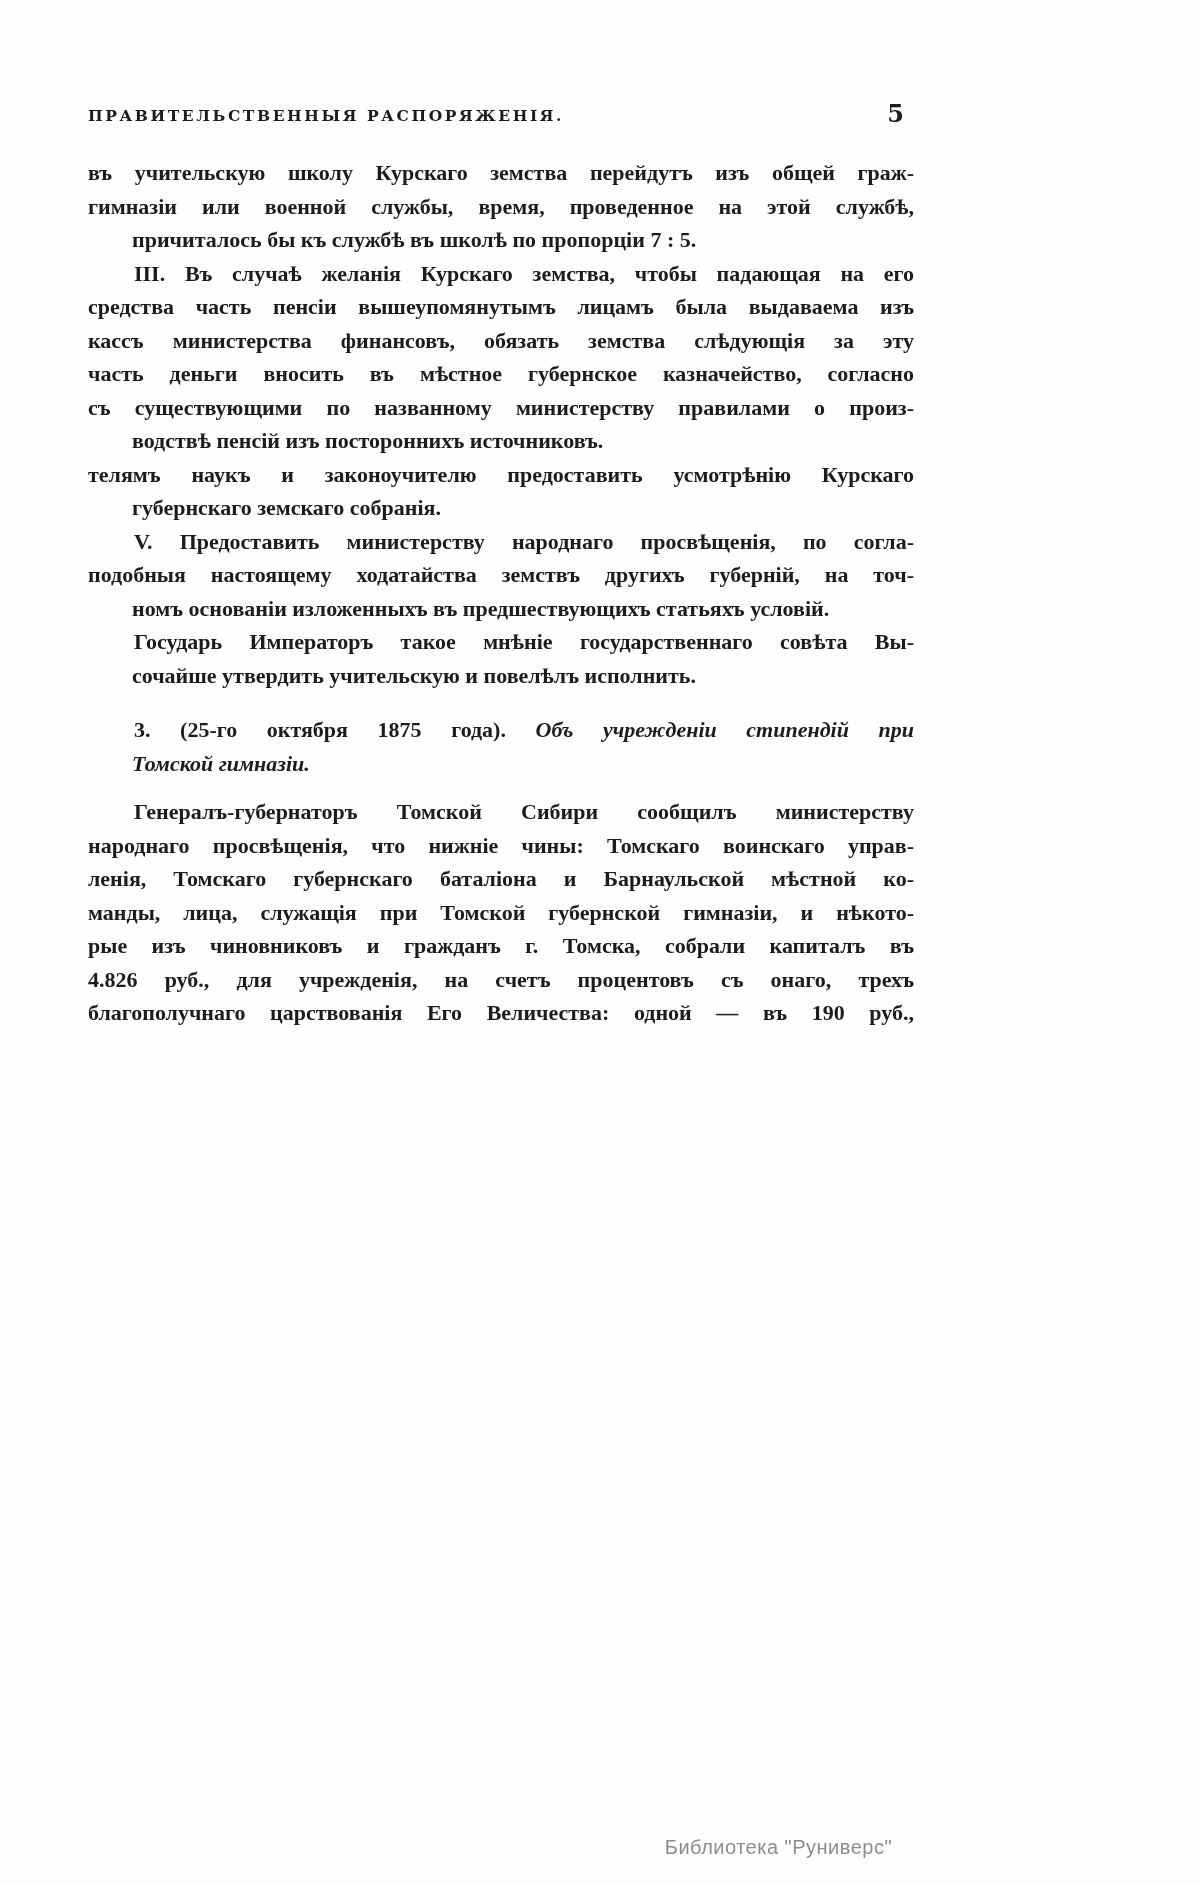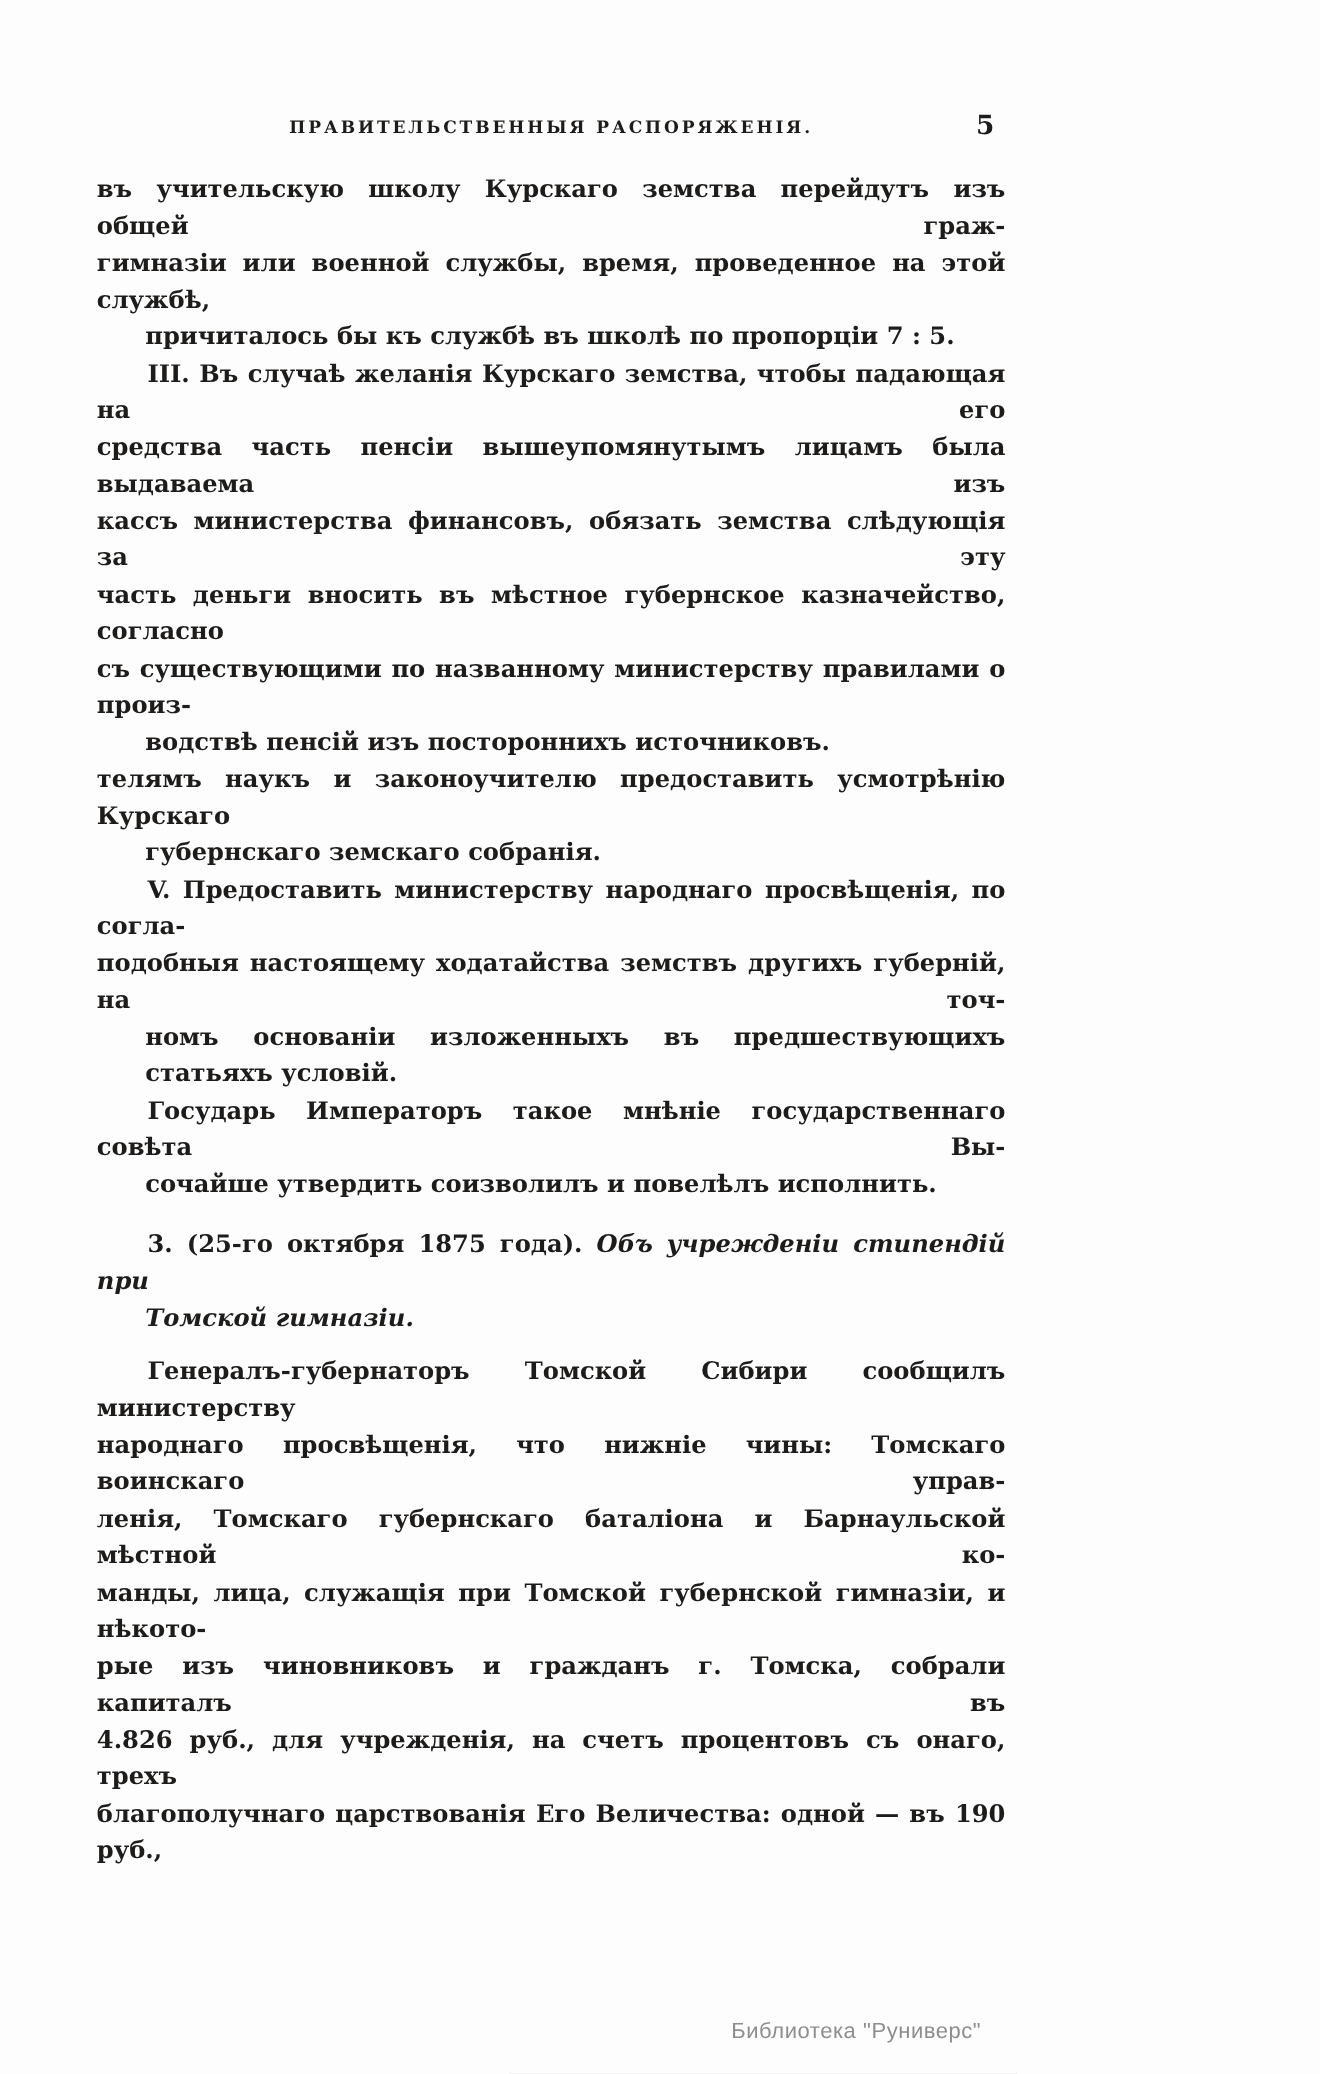--- a/index.html
+++ b/index.html
@@ -19,21 +19,20 @@
   }
   
   .header {
     position: absolute;
     top: 101px;
     left: 88px;
     width: 826px;
     height: 30px;
   }
   .running-title {
-    text-align: center;
     font-size: 15.5px;
     font-weight: bold;
     letter-spacing: 2.6px;
     padding-top: 5px;
     color: var(--ink, #1e1c1a);
   }
   .page-number {
     position: absolute;
     top: -2px;
     right: 10px;
@@ -52,20 +51,21 @@
   }
   .paragraph { margin: 0; }
   .paragraph.heading {
     margin-top: 21px;
     margin-bottom: 15px;
   }
   .line {
     text-align: justify;
     text-align-last: justify;
     white-space: normal;
+    font-family: Liberation Serif, serif;
   }
   .line.last { text-align-last: left; margin-left: 44px; }
   .line.indent { text-indent: 46px; }
   .em { font-style: italic; }
   
   .watermark {
     position: absolute;
     right: 308px;
     bottom: 26px;
     font-family: "Liberation Sans", "DejaVu Sans", sans-serif;
@@ -102,21 +102,21 @@
         <div class="line">телямъ наукъ и законоучителю предоставить усмотрѣнію Курскаго</div>
         <div class="line last">губернскаго земскаго собранія.</div>
       </div>
       <div class="paragraph">
         <div class="line indent">V. Предоставить министерству народнаго просвѣщенія, по согла-</div>
         <div class="line">подобныя настоящему ходатайства земствъ другихъ губерній, на точ-</div>
         <div class="line last">номъ основаніи изложенныхъ въ предшествующихъ статьяхъ условій.</div>
       </div>
       <div class="paragraph">
         <div class="line indent">Государь Императоръ такое мнѣніе государственнаго совѣта Вы-</div>
-        <div class="line last">сочайше утвердить соизволилъ и повелѣлъ исполнить.</div>
+        <div class="line last">сочайше утвердить учительскую и повелѣлъ исполнить.</div>
       </div>
       <div class="paragraph heading">
         <div class="line indent"><span>3. (25-го октября 1875 года). </span><span class="em">Объ учрежденіи стипендій при</span></div>
         <div class="line last"><span class="em">Томской гимназіи.</span></div>
       </div>
       <div class="paragraph">
         <div class="line indent">Генералъ-губернаторъ Томской Сибири сообщилъ министерству</div>
         <div class="line">народнаго просвѣщенія, что нижніе чины: Томскаго воинскаго управ-</div>
         <div class="line">ленія, Томскаго губернскаго баталіона и Барнаульской мѣстной ко-</div>
         <div class="line">манды, лица, служащія при Томской губернской гимназіи, и нѣкото-</div>

